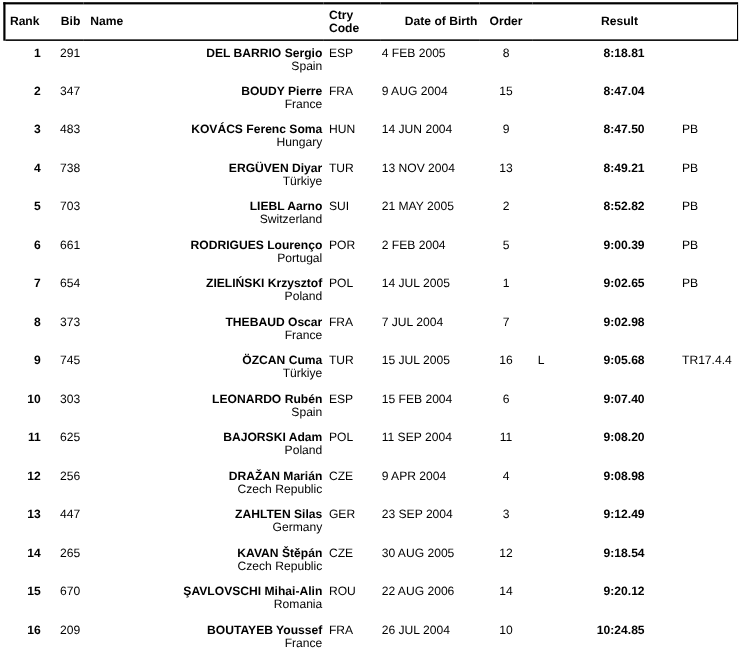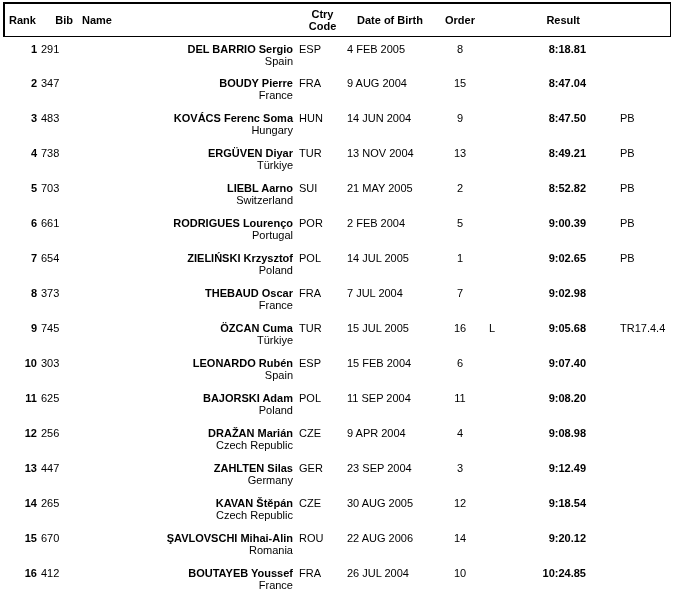--- a/index.html
+++ b/index.html
@@ -44,34 +44,34 @@
     vertical-align: middle;
     padding: 0;
     white-space: nowrap;
   }
   thead th:first-child { border-left: 2px solid #000; }
   thead th:last-child  { border-right: 1px solid #000; }
 
   th.h-rank   { text-align: left;  padding-left: 4px; }
   th.h-bib    { text-align: right; padding-right: 3px; }
   th.h-name   { text-align: left;  padding-left: 6px; margin-left: 28px; }
-  th.h-ctry   { text-align: center;  padding-left: 5px; line-height: 12px; }
-  th.h-dob    { text-align: center; padding-right: 2px; }
+  th.h-ctry   { text-align: left;  padding-left: 5px; line-height: 12px; }
+  th.h-dob    { text-align: right; padding-right: 2px; }
   th.h-order  { text-align: center; }
   th.h-result { text-align: right; padding-right: 10px; }
 
   tbody td {
     vertical-align: top;
     padding-top: 6px;
     height: 35px;
     white-space: nowrap;
     overflow: hidden;
   }
   td.rank-cell   { text-align: right; padding-right: 3px; font-weight: bold; }
-  td.bib-cell    { padding-right: 3px; }
+  td.bib-cell    { text-align: right; padding-right: 3px; }
   td.name-cell   { text-align: right;  padding-left: 6px; }
   td.ctry-cell   { text-align: left;  padding-left: 5px; }
   td.dob-cell    { padding-right: 2px; }
   td.order-cell  { text-align: center; }
   td.note-cell   { text-align: center; }
   td.result-cell { text-align: right; padding-right: 4px; font-weight: bold; }
   td.remark-cell { text-align: left;  padding-left: 30px; }
 
   .athlete-name    { font-weight: bold; }
   .athlete-country { font-weight: normal; }
@@ -314,21 +314,21 @@
           </td>
           <td class="ctry-cell">ROU</td>
           <td class="dob-cell">22 AUG 2006</td>
           <td class="order-cell">14</td>
           <td class="note-cell"></td>
           <td class="result-cell">9:20.12</td>
           <td class="remark-cell"></td>
         </tr>
         <tr>
           <td class="rank-cell">16</td>
-          <td class="bib-cell">412</td>
+          <td class="bib-cell">209</td>
           <td class="name-cell">
             <div class="athlete-name">BOUTAYEB Youssef</div>
             <div class="athlete-country">France</div>
           </td>
           <td class="ctry-cell">FRA</td>
           <td class="dob-cell">26 JUL 2004</td>
           <td class="order-cell">10</td>
           <td class="note-cell"></td>
           <td class="result-cell">10:24.85</td>
           <td class="remark-cell"></td>

